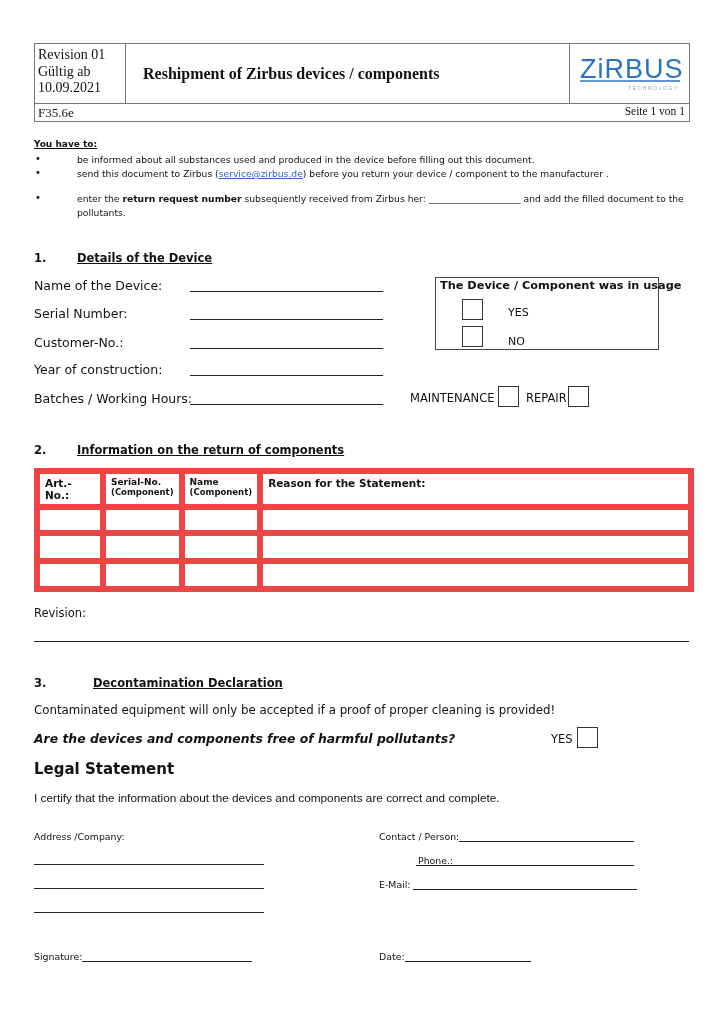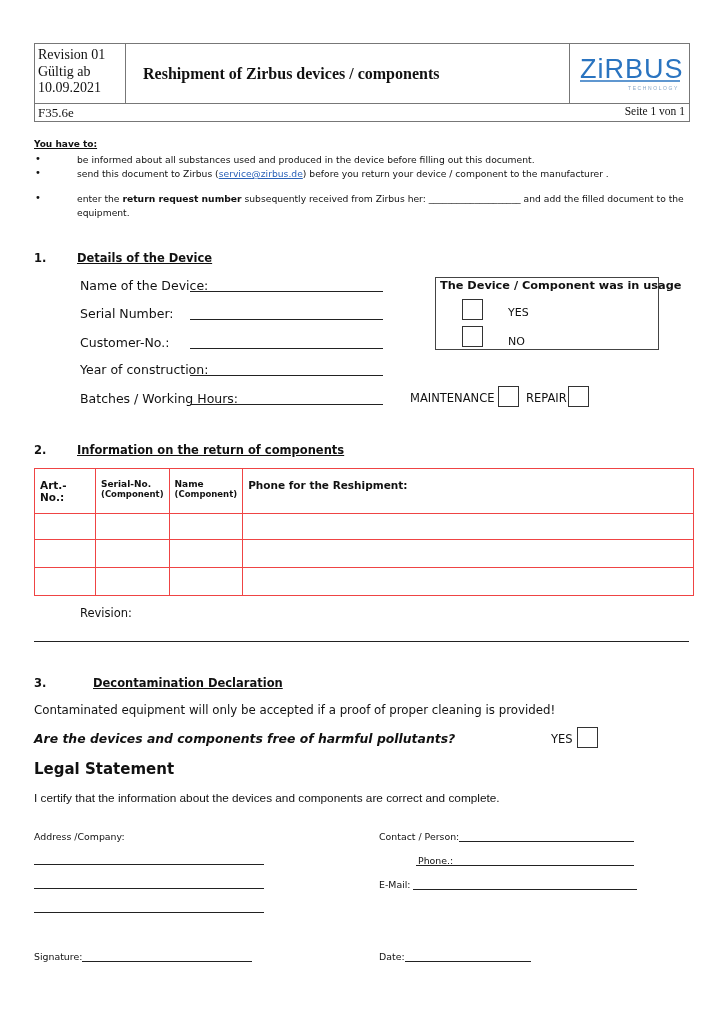--- a/index.html
+++ b/index.html
@@ -19,25 +19,25 @@
   .hdr2-page { left:560px; top:105px; width:125px; text-align:right; font-size:11.5px; }
 
   .small { font-size:9.6px; }
   .ul { text-decoration:underline; }
   .b { font-weight:bold; }
   .link { color:#2b62b8; text-decoration:underline; }
 
   .line { border-bottom:1px solid #222; height:0; }
   .box { border:1px solid #333; box-sizing:border-box; background:#fff; }
 
-  .lbl { font-size:12.5px;margin-left:46px; }
+  .lbl { font-size:12.5px; }
   .sec { font-size:11.5px; font-weight:bold; }
 
   table.comp { border-collapse:collapse; position:absolute; left:34px; top:468px; width:660px; }
-  table.comp td { border:1px solid #ef4444; vertical-align:top; padding:10px 5px; font-size:10.5px; font-weight:bold; }
+  table.comp td { border:6px solid #ef4444; vertical-align:top; padding:3px 5px; font-size:10.5px; font-weight:bold; }
   table.comp td .sub { display:block; font-size:8.5px; }
 </style>
 </head>
 <body>
 
 <div class="abs hdr"></div>
 <div class="abs hdr-rev serif">
   <div>Revision 01</div>
   <div>Gültig ab</div>
   <div>10.09.2021</div>
@@ -58,21 +58,21 @@
 <div class="abs cal" style="left:35px;top:153px;font-size:10px;">•</div>
 <div class="abs cal" style="left:77px;top:154px;font-size:9.2px;">be informed about all substances used and produced in the device before filling out this document.</div>
 <div class="abs cal" style="left:35px;top:167px;font-size:10px;">•</div>
 <div class="abs cal" style="left:77px;top:168px;font-size:9.2px;white-space:nowrap;">
   <span>send this document to Zirbus (</span><span class="link">service@zirbus.de</span><span>) before you return your device / component to the manufacturer .</span>
 </div>
 <div class="abs cal" style="left:35px;top:192px;font-size:10px;">•</div>
 <div class="abs cal" style="left:77px;top:193px;font-size:9.2px;white-space:nowrap;">
   <span>enter the </span><span class="b">return request number</span><span> subsequently received from Zirbus her: </span><span>____________________</span><span> and add the filled document to the</span>
 </div>
-<div class="abs cal" style="left:77px;top:207px;font-size:9.2px;">equipment.</div>
+<div class="abs cal" style="left:77px;top:207px;font-size:9.2px;">pollutants.</div>
 
 <div class="abs sec cal" style="left:34px;top:251px;">1.</div>
 <div class="abs sec ul cal" style="left:77px;top:251px;">Details of the Device</div>
 
 <div class="abs lbl cal" style="left:34px;top:278px;">Name of the Device:</div>
 <div class="abs line" style="left:190px;top:291px;width:193px;"></div>
 <div class="abs lbl cal" style="left:34px;top:306px;text-align:center;">Serial Number:</div>
 <div class="abs line" style="left:190px;top:319px;width:193px;"></div>
 <div class="abs lbl cal" style="left:34px;top:335px;">Customer-No.:</div>
 <div class="abs line" style="left:190px;top:348px;width:193px;"></div>
@@ -95,21 +95,21 @@
 
 <div class="abs sec cal" style="left:34px;top:443px;">2.</div>
 <div class="abs sec ul cal" style="left:77px;top:443px;">Information on the return of components</div>
 
 <table class="comp cal">
   <tbody>
       <tr style="height:36px;">
     <td style="width:50px;"><span>Art.-No.:</span></td>
     <td style="width:58px;font-size:9px;"><span>Serial-No.</span><span class="sub">(Component)</span></td>
     <td style="width:58px;font-size:9px;"><span>Name</span><span class="sub">(Component)</span></td>
-    <td><span>Phone for the Reshipment:</span></td>
+    <td><span>Reason for the Statement:</span></td>
   </tr>
   <tr style="height:26px;">
     <td></td>
         <td></td>
         <td></td>
         <td></td>
   </tr>
   <tr style="height:28px;">
     <td></td>
         <td></td>

